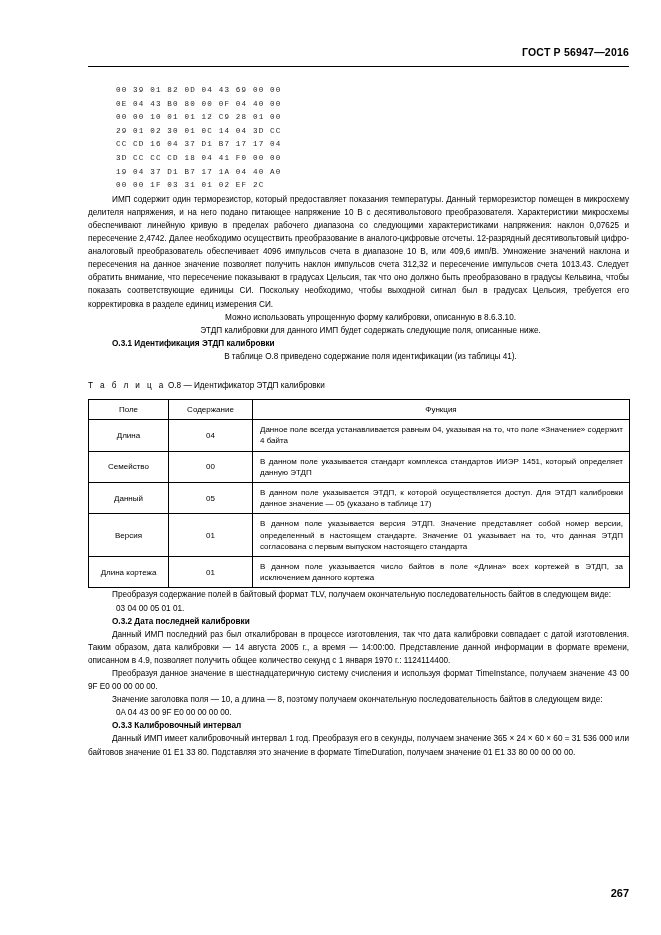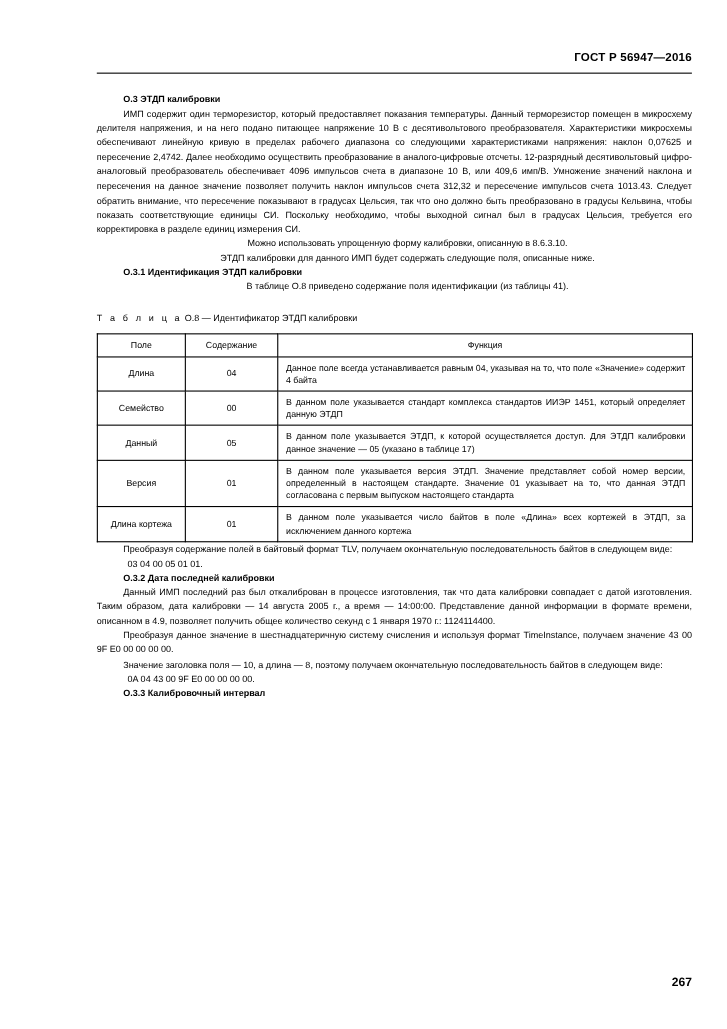--- a/index.html
+++ b/index.html
@@ -150,22 +150,29 @@
 </head>
 <body>
 
 <div class="page">
 
   <div class="doc-header">ГОСТ Р 56947—2016</div>
   <div class="header-rule"></div>
 
   <div class="content">
 
-
-    <h3 class="sub h-first">О.3 ЭТДП калибровки</h3>
+    <pre class="hexblock">00 39 01 82 0D 04 43 69 00 00
+0E 04 43 B0 80 00 0F 04 40 00
+00 00 10 01 01 12 C9 28 01 00
+29 01 02 30 01 0C 14 04 3D CC
+CC CD 16 04 37 D1 B7 17 17 04
+3D CC CC CD 18 04 41 F0 00 00
+19 04 37 D1 B7 17 1A 04 40 A0
+00 00 1F 03 31 01 02 EF 2C</pre>
+
 
     <p class="body indent">ИМП содержит один терморезистор, который предоставляет показания температуры. Данный терморезистор помещен в микросхему делителя напряжения, и на него подано питающее напряжение 10 В с десятивольтового преобразователя. Характеристики микросхемы обеспечивают линейную кривую в пределах рабочего диапазона со следующими характеристиками напряжения: наклон 0,07625 и пересечение 2,4742. Далее необходимо осуществить преобразование в аналого-цифровые отсчеты. 12-разрядный десятивольтовый цифро-аналоговый преобразователь обеспечивает 4096 импульсов счета в диапазоне 10 В, или 409,6 имп/В. Умножение значений наклона и пересечения на данное значение позволяет получить наклон импульсов счета 312,32 и пересечение импульсов счета 1013.43. Следует обратить внимание, что пересечение показывают в градусах Цельсия, так что оно должно быть преобразовано в градусы Кельвина, чтобы показать соответствующие единицы СИ. Поскольку необходимо, чтобы выходной сигнал был в градусах Цельсия, требуется его корректировка в разделе единиц измерения СИ.</p>
     <p class="body indent last-left">Можно использовать упрощенную форму калибровки, описанную в 8.6.3.10.</p>
     <p class="body indent last-left">ЭТДП калибровки для данного ИМП будет содержать следующие поля, описанные ниже.</p>
 
     <h3 class="sub h-inline">О.3.1 Идентификация ЭТДП калибровки</h3>
     <p class="body indent last-left">В таблице О.8 приведено содержание поля идентификации (из таблицы 41).</p>
 
     <div class="table-caption">
       <span class="spaced">Т а б л и ц а</span>
@@ -218,18 +225,19 @@
     <p class="body indent gap-top">Преобразуя содержание полей в байтовый формат TLV, получаем окончательную последовательность байтов в следующем виде:</p>
     <p class="mono-line">03 04 00 05 01 01.</p>
 
     <h3 class="sub h-inline">О.3.2 Дата последней калибровки</h3>
     <p class="body indent">Данный ИМП последний раз был откалиброван в процессе изготовления, так что дата калибровки совпадает с датой изготовления. Таким образом, дата калибровки — 14 августа 2005 г., а время — 14:00:00. Представление данной информации в формате времени, описанном в 4.9, позволяет получить общее количество секунд с 1 января 1970 г.: 1124114400.</p>
     <p class="body indent">Преобразуя данное значение в шестнадцатеричную систему счисления и используя формат TimeInstance, получаем значение 43 00 9F E0 00 00 00 00.</p>
     <p class="body indent">Значение заголовка поля — 10, а длина — 8, поэтому получаем окончательную последовательность байтов в следующем виде:</p>
     <p class="mono-line">0A 04 43 00 9F E0 00 00 00 00.</p>
 
     <h3 class="sub h-inline">О.3.3 Калибровочный интервал</h3>
+    <p class="body indent">Данный ИМП имеет калибровочный интервал 1 год. Преобразуя его в секунды, получаем значение 365 × 24 × 60 × 60 = 31 536 000 или байтовов значение 01 E1 33 80. Подставляя это значение в формате TimeDuration, получаем значение 01 E1 33 80 00 00 00 00.</p>
 
   </div>
 
   <div class="folio">267</div>
 
 </div>
 
 </body></html>

